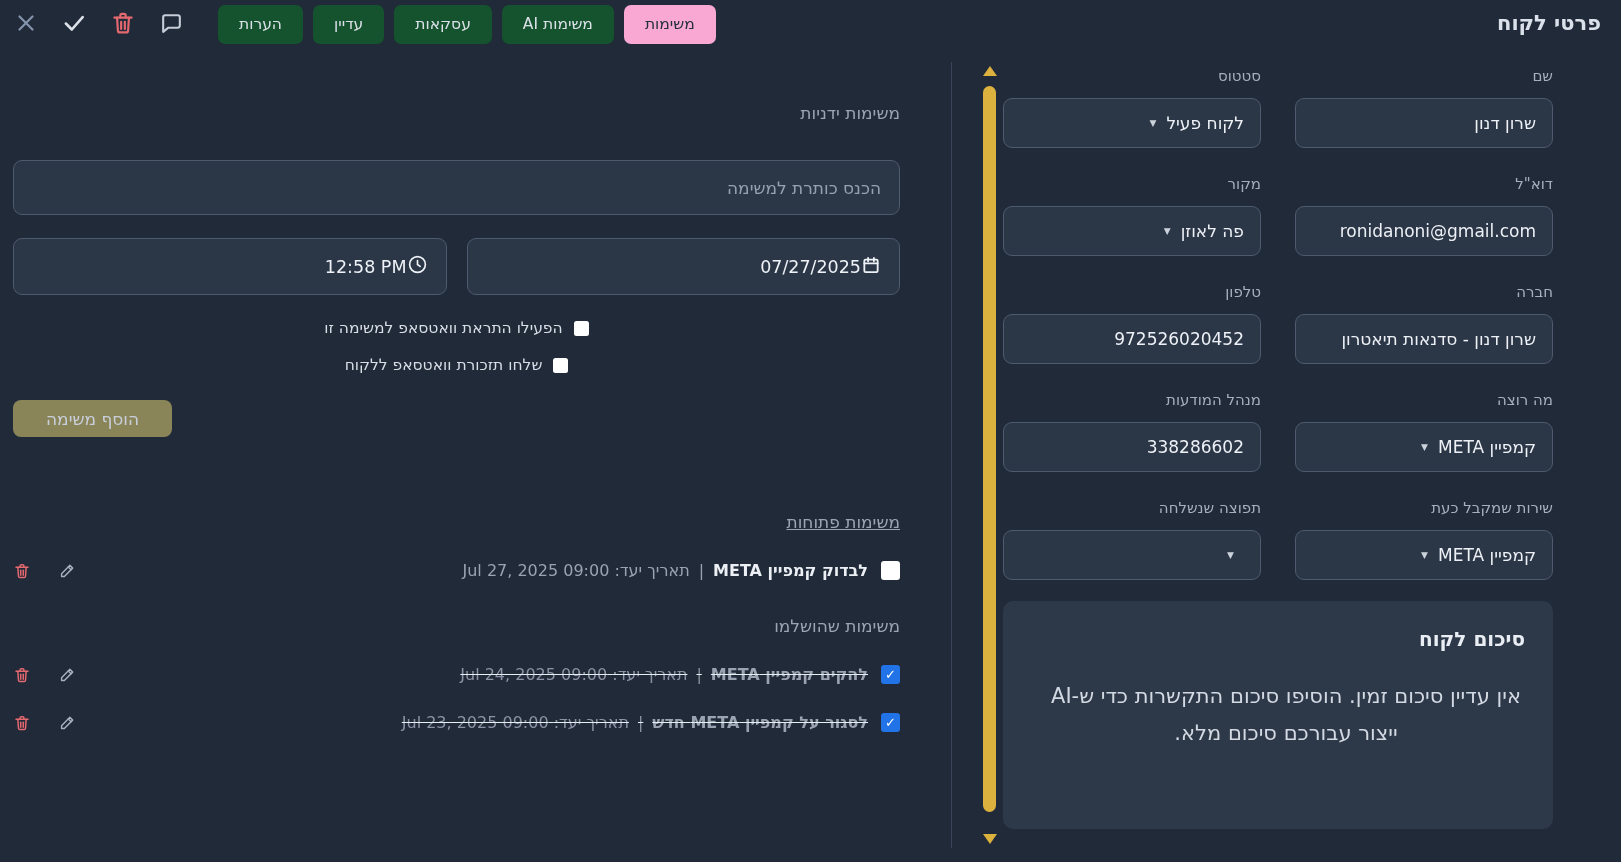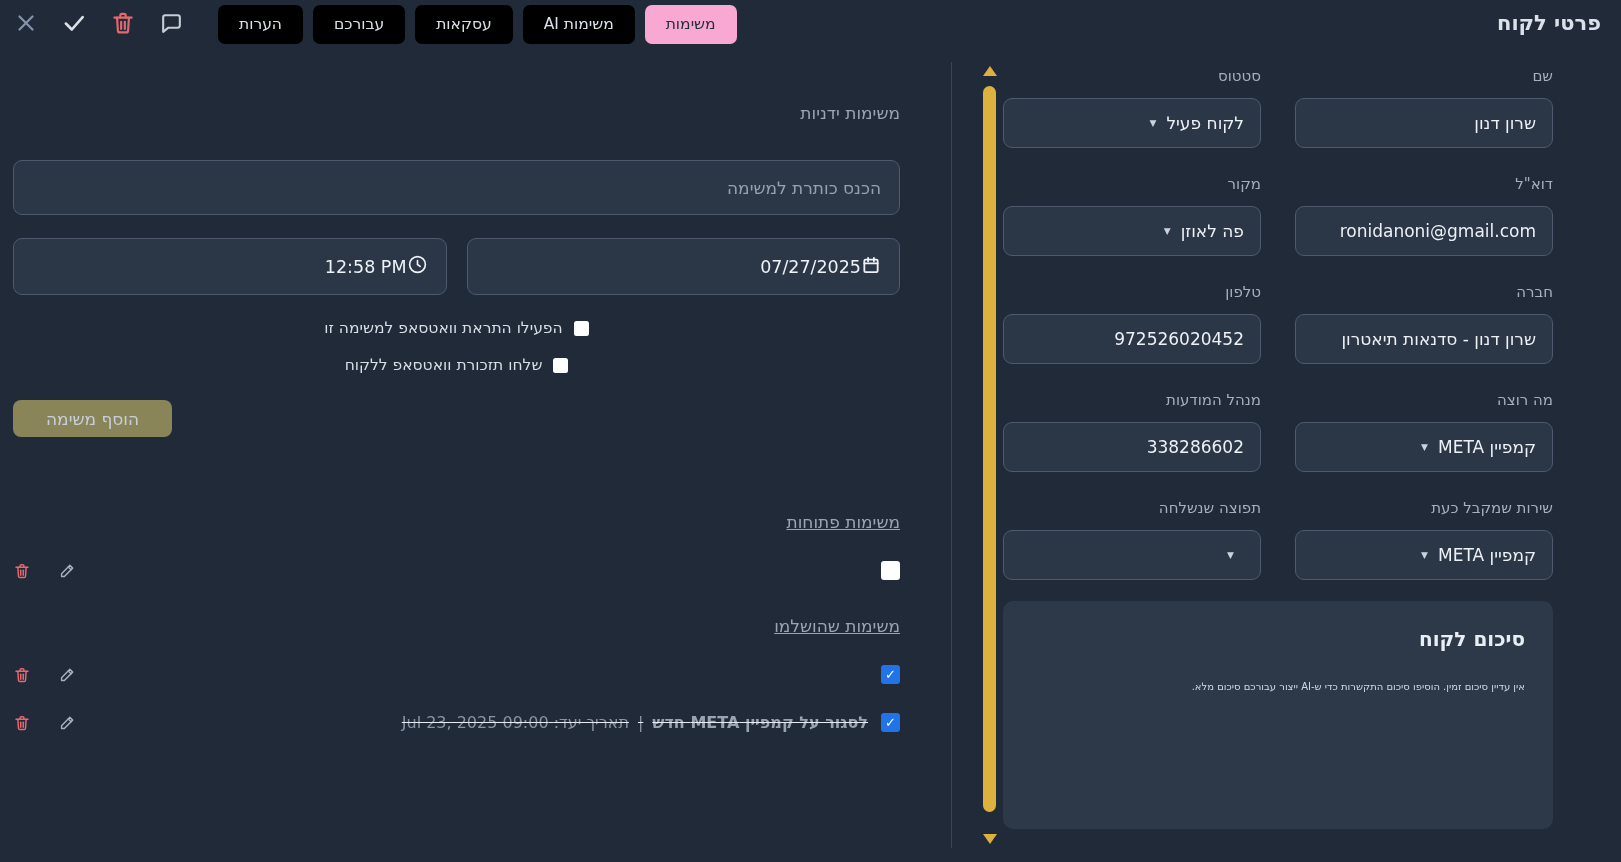--- a/index.html
+++ b/index.html
@@ -14,21 +14,21 @@
   
   .header {
     position:absolute; top:0; right:0; left:0; height:46px;
     display:flex; align-items:center; padding:0 20px 0 14px;
   }
   .page-title { font-size:21px; font-weight:bold; color:#dbe1ea; }
   .header-spacer { flex:1; }
   .tabs { display:flex; gap:10px; margin-left:34px; }
   .tab {
     height:39px; padding:0 21px; border-radius:7px; border:none; cursor:pointer;
-    background:#000000; color:#dce1e9; font-size:15.5px;
+    background:#14532d; color:#dce1e9; font-size:15.5px;
     font-family:inherit; display:flex; align-items:center; margin-top:2px;
   }
   .tab.active { background:#f9a8d4; color:#25303f; font-weight:500; }
   .icon-bar { display:flex; align-items:center; gap:23px; }
   .icon-btn { background:none; border:none; cursor:pointer; padding:0; display:flex; align-items:center; }
 
   
   .details-panel { position:absolute; top:46px; right:68px; width:550px; }
   .fields-grid {
     display:grid; grid-template-columns:1fr 1fr;
@@ -42,22 +42,22 @@
   }
   .input .val { white-space:nowrap; overflow:hidden; }
   .select { cursor:pointer; }
   .select .chev { font-size:9px; color:#ccd2db; margin:0 10px; }
   .summary-card {
     margin-top:21px; background:#2d3849; border-radius:10px;
     min-height:228px; padding:26px 28px;
   }
   .summary-title { font-size:20px; font-weight:bold; color:#e9eef4; }
   .summary-text {
-    margin-top:27px; font-size:10px; line-height:1.75; color:#d3d9e2;
-    max-width:478px; text-align:right;
+    margin-top:27px; font-size:21px; line-height:1.75; color:#d3d9e2;
+    max-width:478px; text-align:center;
   }
 
   
   .v-divider { position:absolute; top:62px; bottom:14px; right:669px; width:1px; background:#39455a; }
   .scrollbar { position:absolute; right:623px; top:64px; bottom:16px; width:16px; }
   .scroll-up {
     position:absolute; top:2px; left:1px; width:0; height:0; cursor:pointer;
     border-left:7px solid transparent; border-right:7px solid transparent;
     border-bottom:10px solid #ddb13e;
   }
@@ -92,21 +92,21 @@
   .cb-small {
     width:15px; height:15px; background:#ffffff; border-radius:2.5px; cursor:pointer; flex:none;
   }
   .cb-label { font-size:15.5px; color:#d8dee6; }
   .add-btn-wrap { margin-top:26px; text-align:left; }
   .add-btn {
     background:#8a8459; color:#c9cfda; border:none; border-radius:8px;
     height:37px; padding:0 33px; font-size:17px; font-family:inherit; cursor:pointer;
   }
   .h-open { margin-top:75px;text-decoration:underline; }
-  .h-done { margin-top:36px;text-decoration:underline; }
+  .h-done { margin-top:36px; }
   .task-row { display:flex; align-items:center; margin-top:29px; }
   .task-row .cb-open {
     width:19px; height:19px; background:#ffffff; border-radius:3px; cursor:pointer; flex:none;
   }
   .task-row .cb-done {
     width:19px; height:19px; background:#2373e8; border-radius:3px; cursor:pointer; flex:none;
     color:#fff; font-size:13px; font-weight:bold; display:flex; align-items:center; justify-content:center;
   }
   .task-text { margin-right:13px; font-size:16px; }
   .task-text .tname { font-weight:bold; color:#ecf0f5; }
@@ -121,21 +121,21 @@
 </head>
 <body>
 
 <div class="header">
   <div class="page-title">פרטי לקוח</div>
   <div class="header-spacer"></div>
   <div class="tabs">
     <button class="tab active">משימות</button>
     <button class="tab">משימות AI</button>
     <button class="tab">עסקאות</button>
-    <button class="tab">עבורכם</button>
+    <button class="tab">עדיין</button>
     <button class="tab">הערות</button>
   </div>
   <div class="icon-bar">
     <button class="icon-btn">
       <svg width="25" height="25" viewBox="0 0 24 24" fill="none" stroke="#c6cdd8" stroke-width="2" stroke-linejoin="round">
         <path d="M4 6a2 2 0 0 1 2-2h12a2 2 0 0 1 2 2v8a2 2 0 0 1-2 2H9l-5 4V6z"></path>
       </svg>
     </button>
     <button class="icon-btn">
       <svg width="26" height="26" viewBox="0 0 24 24" fill="none" stroke="#e4686f" stroke-width="2" stroke-linecap="round" stroke-linejoin="round">
@@ -289,20 +289,23 @@
   </div>
 
   <div class="add-btn-wrap">
     <button class="add-btn">הוסף משימה</button>
   </div>
 
   <div class="section-heading h-open">משימות פתוחות</div>
 
   <div class="task-row">
     <div class="cb-open"></div>
+    <div class="task-text">
+      <span class="tname">לבדוק קמפיין META</span><span class="sep">|</span><span class="tdue"><span>תאריך יעד:</span> <span dir="ltr">Jul 27, 2025 09:00</span></span>
+    </div>
     <div class="task-spacer"></div>
     <div class="task-actions">
       <button class="icon-btn">
         <svg width="19" height="19" viewBox="0 0 24 24" fill="none" stroke="#a9b1bf" stroke-width="1.8" stroke-linecap="round" stroke-linejoin="round">
           <path d="M15 5.5l3.5 3.5L8 19.5H4.5V16L15 5.5z"></path>
             <path d="M13 7.5l3.5 3.5"></path>
         </svg>
       </button>
       <button class="icon-btn">
         <svg width="18" height="18" viewBox="0 0 24 24" fill="none" stroke="#e4686f" stroke-width="2" stroke-linecap="round" stroke-linejoin="round">
@@ -313,20 +316,23 @@
             <path d="M13.7 11v6.5"></path>
         </svg>
       </button>
     </div>
   </div>
 
   <div class="section-heading h-done">משימות שהושלמו</div>
 
   <div class="task-row done">
     <div class="cb-done">✓</div>
+    <div class="task-text">
+      <span class="tname">להקים קמפיין META</span><span class="sep">|</span><span class="tdue"><span>תאריך יעד:</span> <span dir="ltr">Jul 24, 2025 09:00</span></span>
+    </div>
     <div class="task-spacer"></div>
     <div class="task-actions">
       <button class="icon-btn">
         <svg width="19" height="19" viewBox="0 0 24 24" fill="none" stroke="#a9b1bf" stroke-width="1.8" stroke-linecap="round" stroke-linejoin="round">
           <path d="M15 5.5l3.5 3.5L8 19.5H4.5V16L15 5.5z"></path>
             <path d="M13 7.5l3.5 3.5"></path>
         </svg>
       </button>
       <button class="icon-btn">
         <svg width="18" height="18" viewBox="0 0 24 24" fill="none" stroke="#e4686f" stroke-width="2" stroke-linecap="round" stroke-linejoin="round">

